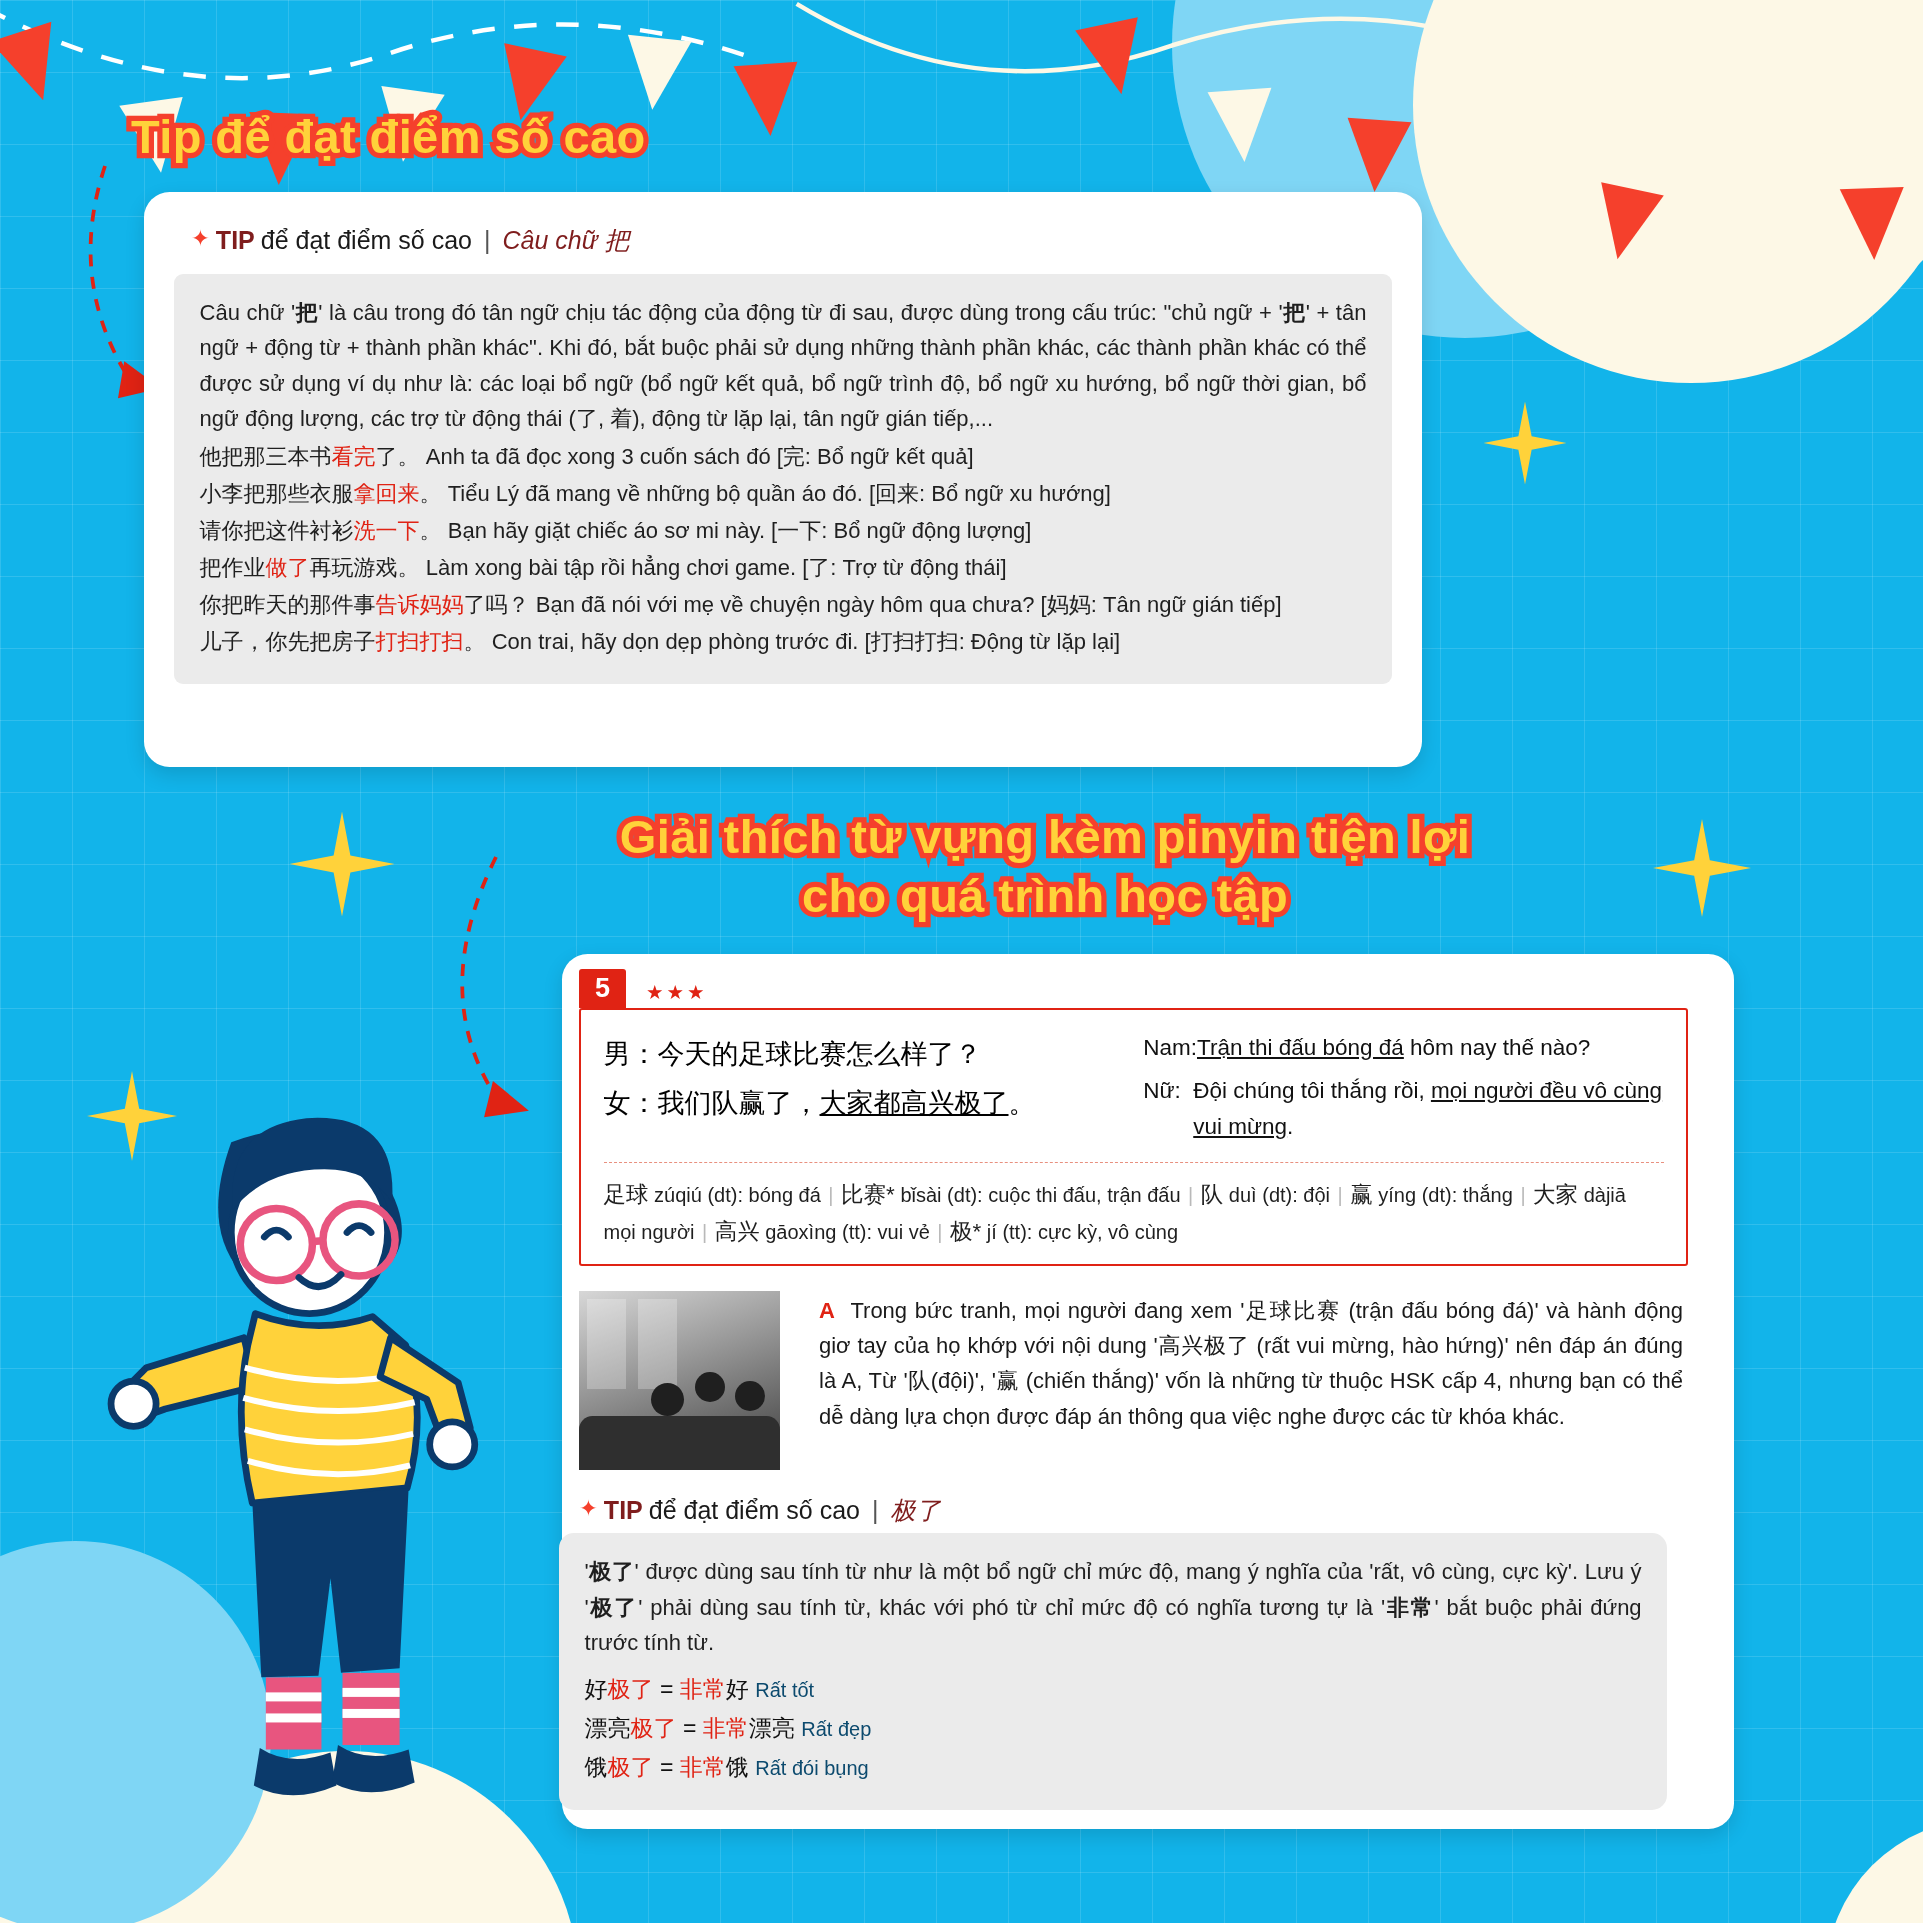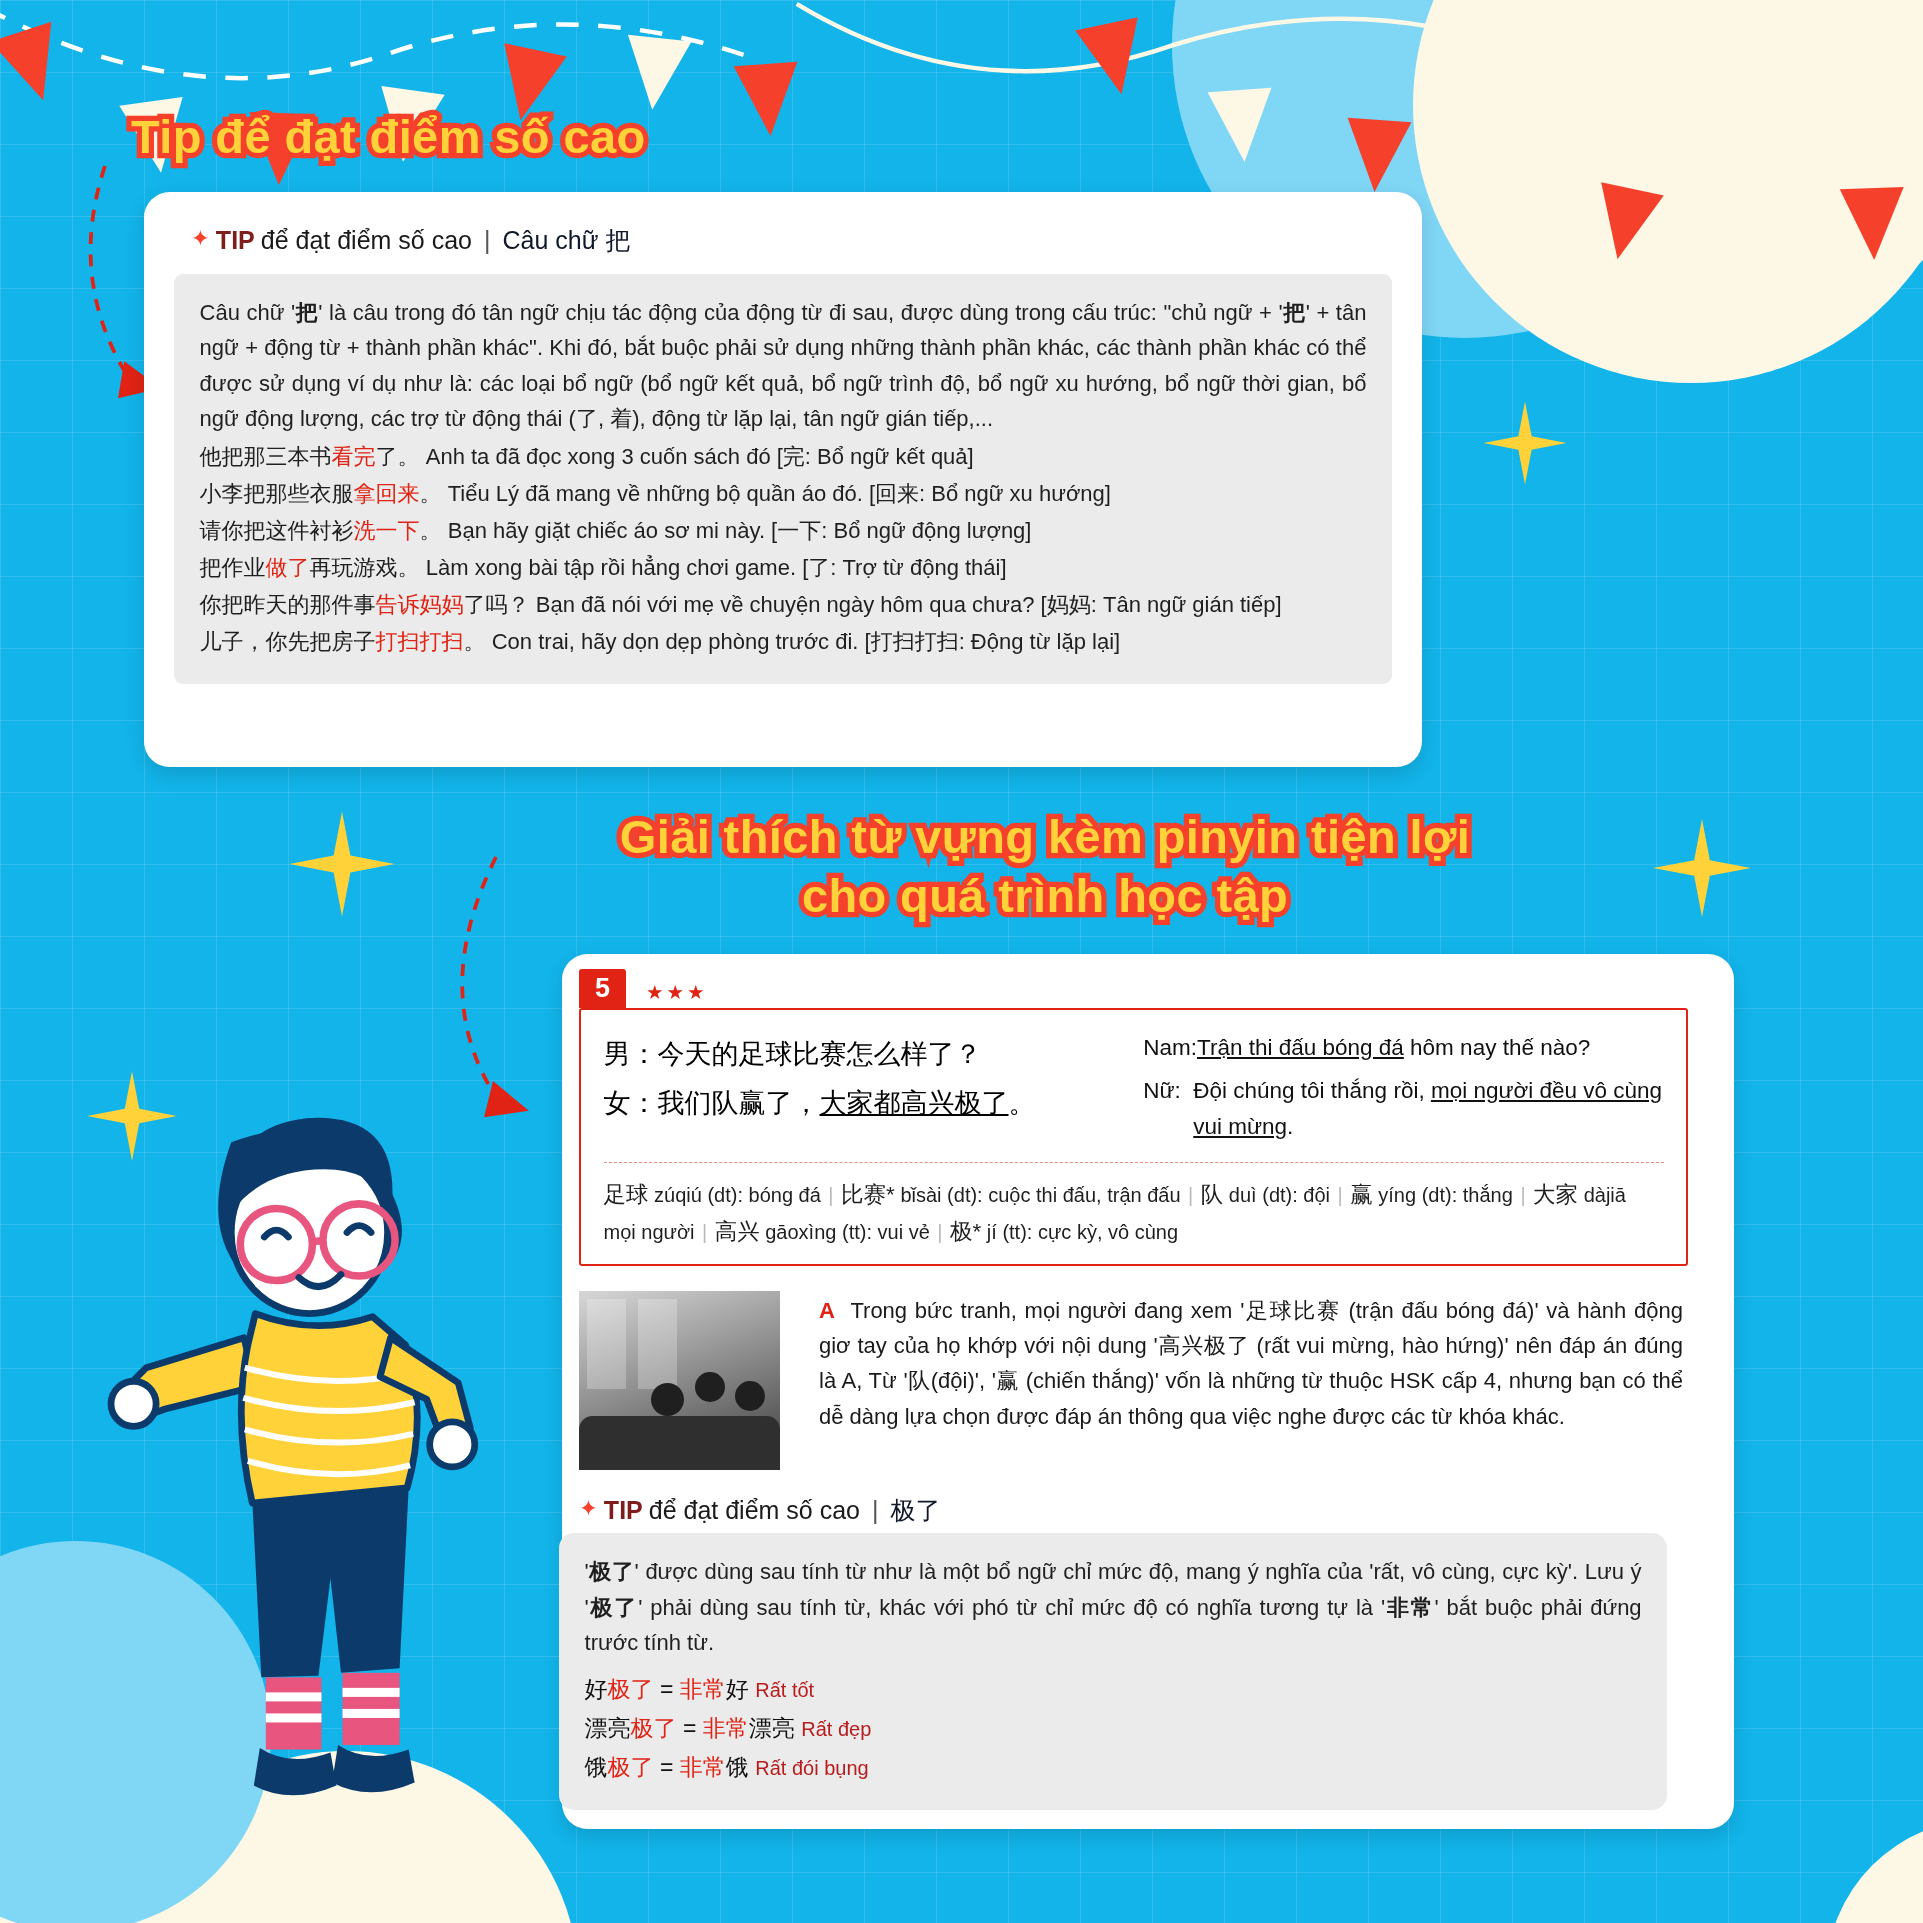--- a/index.html
+++ b/index.html
@@ -103,21 +103,21 @@
   }
   .tip-star {
     color: #f5402c;
     font-size: 22.5px;
     margin-right: 6px;
     transform: translateY(-3px);
   }
   .tip-head .tip-bold { font-weight: bold; color: #7f1d1d; margin-right: 6px; }
   .tip-head .tip-rest { color: #1a1a1a; }
   .tip-head .tip-sep  { margin: 0 12px; color: #555; }
-  .tip-head .tip-kw   { color: #0f172a; }
+  .tip-head .tip-kw   { color: #7f1d1d; font-style: italic; }
 
   .tip-body {
     background: #ebebeb;
     border-radius: 9px;
     padding: 21px 25.6px 22.5px 25.6px;
     font-size: 22px;
     line-height: 1.62;
     color: #1f1f1f;
   }
   .tip-body p { margin: 0 0 1.5px 0; }
@@ -206,21 +206,21 @@
   }
   .ans-letter { color: #e02314; font-weight: bold; }
 
   
   .eq {
     font-size: 23px;
     line-height: 1.62;
     margin: 0;
     color: #111;
   }
-  .eq .vi { font-size: 20px; color: #b91c1c; }
+  .eq .vi { font-size: 20px; color: #0c4a6e; }
 
   
   .boy { position: absolute; }
 </style>
 </head>
 <body>
 
 <div class="bg-grid"></div>
 
 <div class="cloud" style="left:1345px;top:-316px;width:676px;height:676px;"></div>

